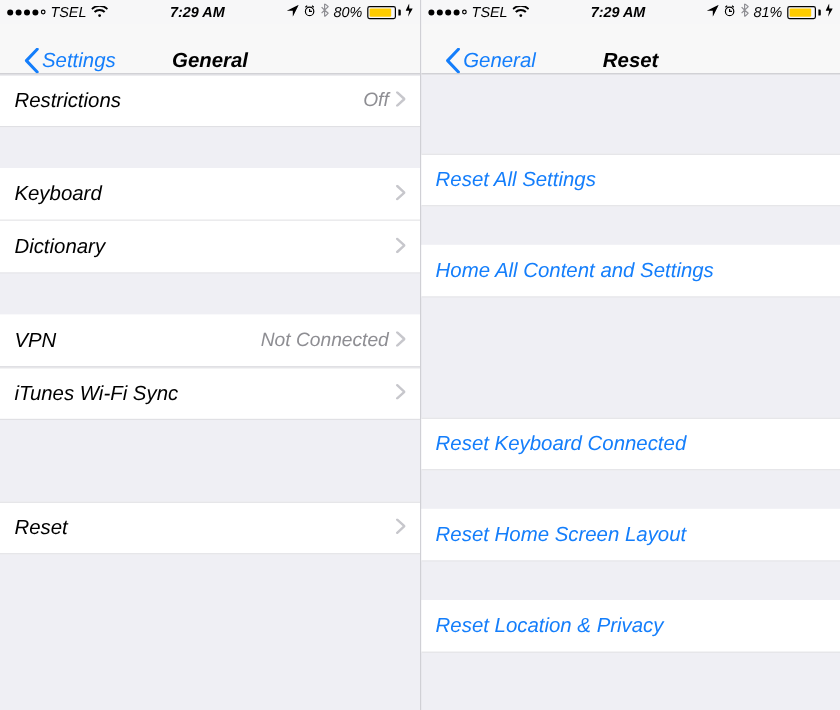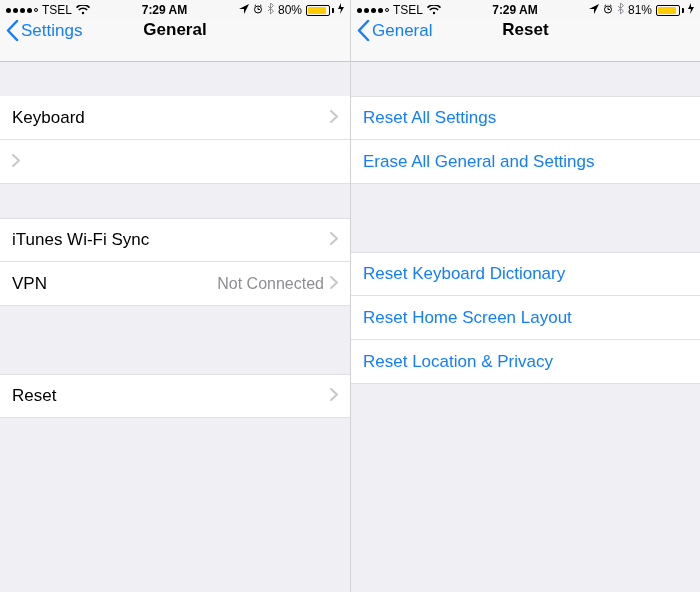--- a/index.html
+++ b/index.html
@@ -1,48 +1,48 @@
 <!DOCTYPE html>
 <html><head>
 <meta charset="utf-8">
 <style>
   * { box-sizing: border-box; margin: 0; padding: 0; }
   html, body { width: 700px; height: 592px; font-family: -apple-system, "Helvetica Neue", Arial, sans-serif; background: #e9e9ee; color: #000; }
-  .wrap { display: flex; width: 700px; height: 592px; }
+  .wrap { display: flex; width: 700px; height: 592px; font-style: italic; }
   .pane { width: 350px; height: 592px; background: #efeff4; overflow: hidden; position: relative; }
   .pane + .pane { border-left: 1px solid #d0d0d5; }
 
   
   .status { height: 20px; background: #f7f7f8; display: flex; align-items: center; justify-content: space-between; font-size: 12px; padding: 0 6px; color: #000; }
   .status .left, .status .right { display: flex; align-items: center; gap: 4px; }
   .status .center { font-weight: 600; text-align: center; }
   .dots { display: flex; gap: 2px; align-items: center; }
   .dot { width: 5px; height: 5px; border-radius: 50%; background: #000; }
   .dot.empty { background: transparent; border: 1px solid #000; width: 4px; height: 4px; }
   .wifi svg { display: block; }
   .battery { display: inline-flex; align-items: center; gap: 2px; }
   .battery-body { width: 24px; height: 11px; border: 1px solid #000; border-radius: 2px; position: relative; }
   .battery-cap { width: 2px; height: 5px; background: #000; border-radius: 0 1px 1px 0; }
   .battery-fill { position: absolute; left: 1px; top: 1px; bottom: 1px; background: #ffcc00; border-radius: 1px; }
   .ico { display:inline-block; }
 
   
-  .nav { height: 42px; background: #f8f8f8; border-bottom: 1px solid #c8c7cc; display: flex; align-items: flex-start; position: relative; padding: 0 6px; }
+  .nav { height: 42px; background: #f8f8f8; border-bottom: 1px solid #c8c7cc; display: flex; align-items: flex-end; position: relative; padding: 0 20px; }
   .nav .back { display: flex; align-items: center; gap: 2px; color: #147efb; font-size: 17px; cursor: pointer; }
   .nav .back svg { display:block; }
   .nav .title { position: absolute; left: 0; right: 0; text-align: center; font-size: 17px; font-weight: 600; pointer-events: none; }
 
   
   .group-spacer { height: 34px; }
   .cell { background: #fff; border-bottom: 1px solid #e0e0e4; display: flex; align-items: center; min-height: 44px; padding: 0 12px; font-size: 17px; cursor: pointer; }
   .cell.first { border-top: 1px solid #e0e0e4; }
   .cell .label { flex: 1; color: #000; }
   .cell .value { color: #8e8e93; margin-right: 6px; font-size: 16px; }
   .cell .chev { color: #c7c7cc; }
-  .cell.action { color: #147efb; }
+  .cell.action { color: #147efb; margin-top: 32px; }
   .cell.action .label { color: #147efb; }
 </style>
 </head>
 <body>
 
 <div class="wrap">
 
   <div class="pane">
     <div class="status">
       <div class="left">
@@ -97,46 +97,56 @@
     <div class="nav">
       <div class="back">
         <svg width="13" height="21" viewBox="0 0 13 21">
             <path d="M11 1 L2 10.5 L11 20" stroke="#147efb" stroke-width="2.5" fill="none" stroke-linecap="round" stroke-linejoin="round"></path>
           </svg>
         <span>Settings</span>
       </div>
       <div class="title">General</div>
     </div>
 
+    <div class="cell first">
+      <span class="label">Restrictions</span>
+      <span class="value">Off</span>
+      <span class="chev">
+        <svg width="8" height="13" viewBox="0 0 8 13">
+            <path d="M1 1 L7 6.5 L1 12" stroke="#c7c7cc" stroke-width="2" fill="none" stroke-linecap="round" stroke-linejoin="round"></path>
+          </svg>
+      </span>
+    </div>
 
     <div class="group-spacer"></div>
 
     <div class="cell">
       <span class="label">Keyboard</span>
       <span class="chev"><svg width="8" height="13" viewBox="0 0 8 13">
             <path d="M1 1 L7 6.5 L1 12" stroke="#c7c7cc" stroke-width="2" fill="none" stroke-linecap="round" stroke-linejoin="round"></path>
           </svg></span>
     </div>
     <div class="cell">
-      <span class="chev"><svg width="8" height="13" viewBox="0 0 8 13">
-            <path d="M1 1 L7 6.5 L1 12" stroke="#c7c7cc" stroke-width="2" fill="none" stroke-linecap="round" stroke-linejoin="round"></path>
-          </svg></span>
-    </div>
-
-    <div class="group-spacer"></div>
-
-    <div class="cell first">
-      <span class="label">iTunes Wi-Fi Sync</span>
-      <span class="chev"><svg width="8" height="13" viewBox="0 0 8 13">
-            <path d="M1 1 L7 6.5 L1 12" stroke="#c7c7cc" stroke-width="2" fill="none" stroke-linecap="round" stroke-linejoin="round"></path>
-          </svg></span>
-    </div>
+      <span class="label">Dictionary</span>
+      <span class="chev"><svg width="8" height="13" viewBox="0 0 8 13">
+            <path d="M1 1 L7 6.5 L1 12" stroke="#c7c7cc" stroke-width="2" fill="none" stroke-linecap="round" stroke-linejoin="round"></path>
+          </svg></span>
+    </div>
+
+    <div class="group-spacer"></div>
+
     <div class="cell">
       <span class="label">VPN</span>
       <span class="value">Not Connected</span>
+      <span class="chev"><svg width="8" height="13" viewBox="0 0 8 13">
+            <path d="M1 1 L7 6.5 L1 12" stroke="#c7c7cc" stroke-width="2" fill="none" stroke-linecap="round" stroke-linejoin="round"></path>
+          </svg></span>
+    </div>
+    <div class="cell first">
+      <span class="label">iTunes Wi-Fi Sync</span>
       <span class="chev"><svg width="8" height="13" viewBox="0 0 8 13">
             <path d="M1 1 L7 6.5 L1 12" stroke="#c7c7cc" stroke-width="2" fill="none" stroke-linecap="round" stroke-linejoin="round"></path>
           </svg></span>
     </div>
 
     <div class="group-spacer"></div>
 
 
     <div class="group-spacer"></div>
 
@@ -208,30 +218,30 @@
       </div>
       <div class="title">Reset</div>
     </div>
 
     <div class="group-spacer"></div>
 
     <div class="cell first action">
       <span class="label">Reset All Settings</span>
     </div>
     <div class="cell action">
-      <span class="label">Erase All General and Settings</span>
+      <span class="label">Home All Content and Settings</span>
     </div>
 
     <div class="group-spacer"></div>
 
 
     <div class="group-spacer"></div>
 
     <div class="cell first action">
-      <span class="label">Reset Keyboard Dictionary</span>
+      <span class="label">Reset Keyboard Connected</span>
     </div>
     <div class="cell action">
       <span class="label">Reset Home Screen Layout</span>
     </div>
     <div class="cell action">
       <span class="label">Reset Location &amp; Privacy</span>
     </div>
   </div>
 </div>
 

